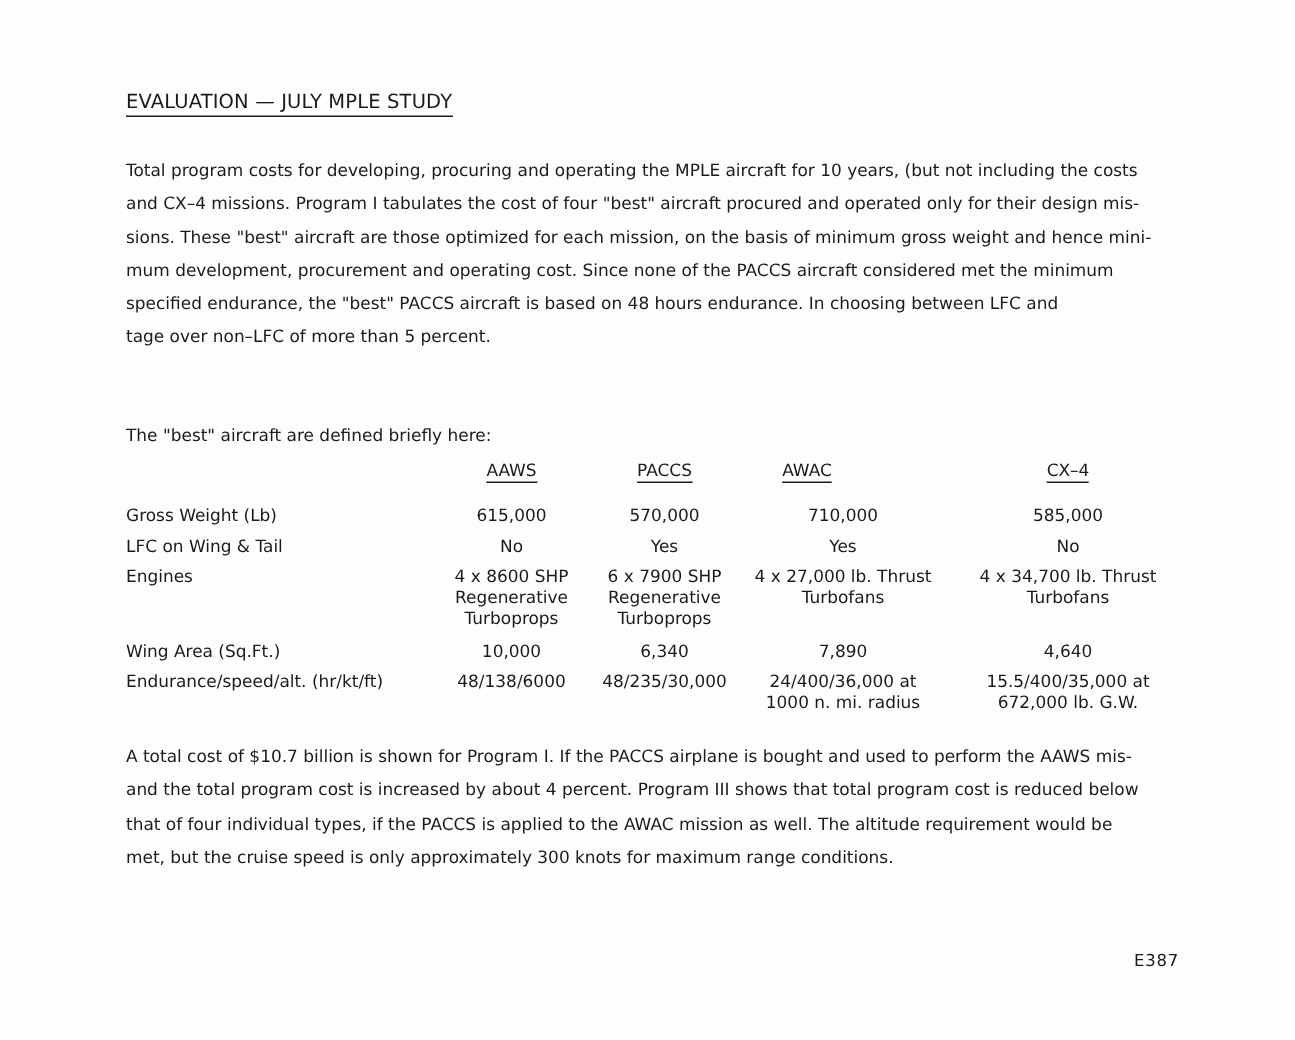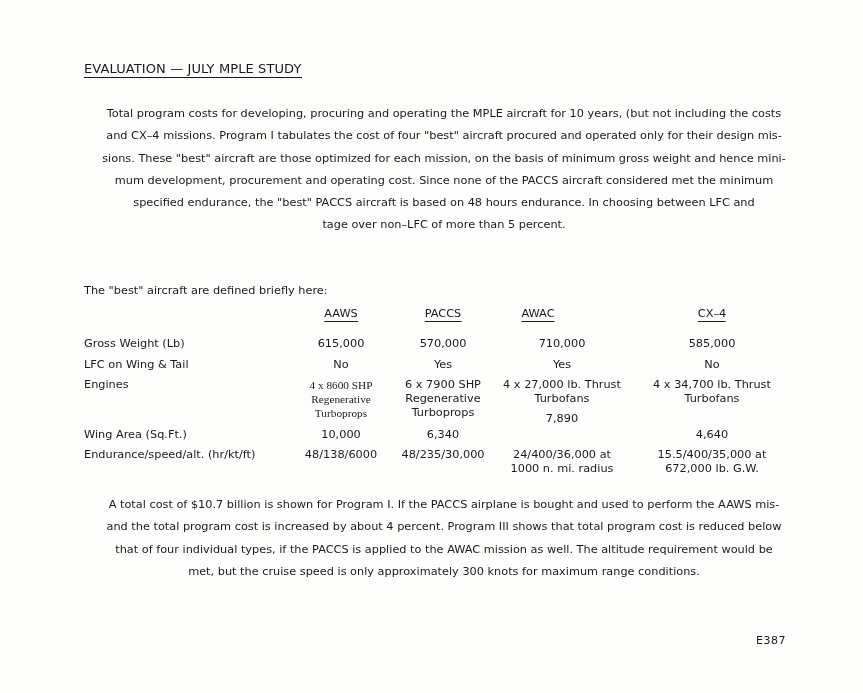--- a/index.html
+++ b/index.html
@@ -6,21 +6,21 @@
   body {
     width: 863px; height: 693px; background: #fdfdfc; position: relative; overflow: hidden;
     font-family: "DejaVu Sans", sans-serif; color: #1a1a1a;
   }
   .page { position: absolute; left: 0; top: 0; width: 863px; height: 693px; }
   .title {
     position: absolute; left: 84px; top: 61px; font-size: 13px; letter-spacing: 0.1px;
     border-bottom: 1.5px solid #1a1a1a; padding-bottom: 1px; white-space: nowrap;
   }
   .para {
-    position: absolute; left: 84px; width: 720px; font-size: 11.3px; line-height: 22.3px; text-align: center;
+    position: absolute; left: 84px; width: 720px; font-size: 11.3px; line-height: 22.3px;
   }
   .para .line { display: block; white-space: nowrap; }
   #para1 { top: 103px; }
   #para2 { top: 494px; }
   .intro { position: absolute; left: 84px; top: 284px; font-size: 11.3px; white-space: nowrap; }
   .col-head {
     position: absolute; top: 307px; font-size: 11.3px; border-bottom: 1.5px solid #1a1a1a;
     padding-bottom: 1px; white-space: nowrap; transform: translateX(-50%);
   }
   .row-label { position: absolute; left: 84px; font-size: 11.3px; white-space: nowrap; }
@@ -73,21 +73,21 @@
       <div class="cell" style="left: 443px; top: 358px;">
         <span class="l">Yes</span>
       </div>
       <div class="cell" style="left: 562px; top: 358px;">
         <span class="l">Yes</span>
       </div>
       <div class="cell" style="left: 712px; top: 358px;">
         <span class="l">No</span>
       </div>
       <div class="row-label" style="top: 378px;">Engines</div>
-      <div class="cell" style="left: 341px; top: 378px; font-family: Liberation Serif, serif;">
+      <div class="cell" style="left: 341px; top: 378px;">
         <span class="l">4 x 8600 SHP</span>
         <span class="l">Regenerative</span>
         <span class="l">Turboprops</span>
       </div>
       <div class="cell" style="left: 443px; top: 378px;">
         <span class="l">6 x 7900 SHP</span>
         <span class="l">Regenerative</span>
         <span class="l">Turboprops</span>
       </div>
       <div class="cell" style="left: 562px; top: 378px;">
@@ -98,21 +98,21 @@
         <span class="l">4 x 34,700 lb. Thrust</span>
         <span class="l">Turbofans</span>
       </div>
       <div class="row-label" style="top: 428px;">Wing Area (Sq.Ft.)</div>
       <div class="cell" style="left: 341px; top: 428px;">
         <span class="l">10,000</span>
       </div>
       <div class="cell" style="left: 443px; top: 428px;">
         <span class="l">6,340</span>
       </div>
-      <div class="cell" style="left: 562px; top: 412px;">
+      <div class="cell" style="left: 562px; top: 428px;">
         <span class="l">7,890</span>
       </div>
       <div class="cell" style="left: 712px; top: 428px;">
         <span class="l">4,640</span>
       </div>
       <div class="row-label" style="top: 448px;">Endurance/speed/alt.  (hr/kt/ft)</div>
       <div class="cell" style="left: 341px; top: 448px;">
         <span class="l">48/138/6000</span>
       </div>
       <div class="cell" style="left: 443px; top: 448px;">

